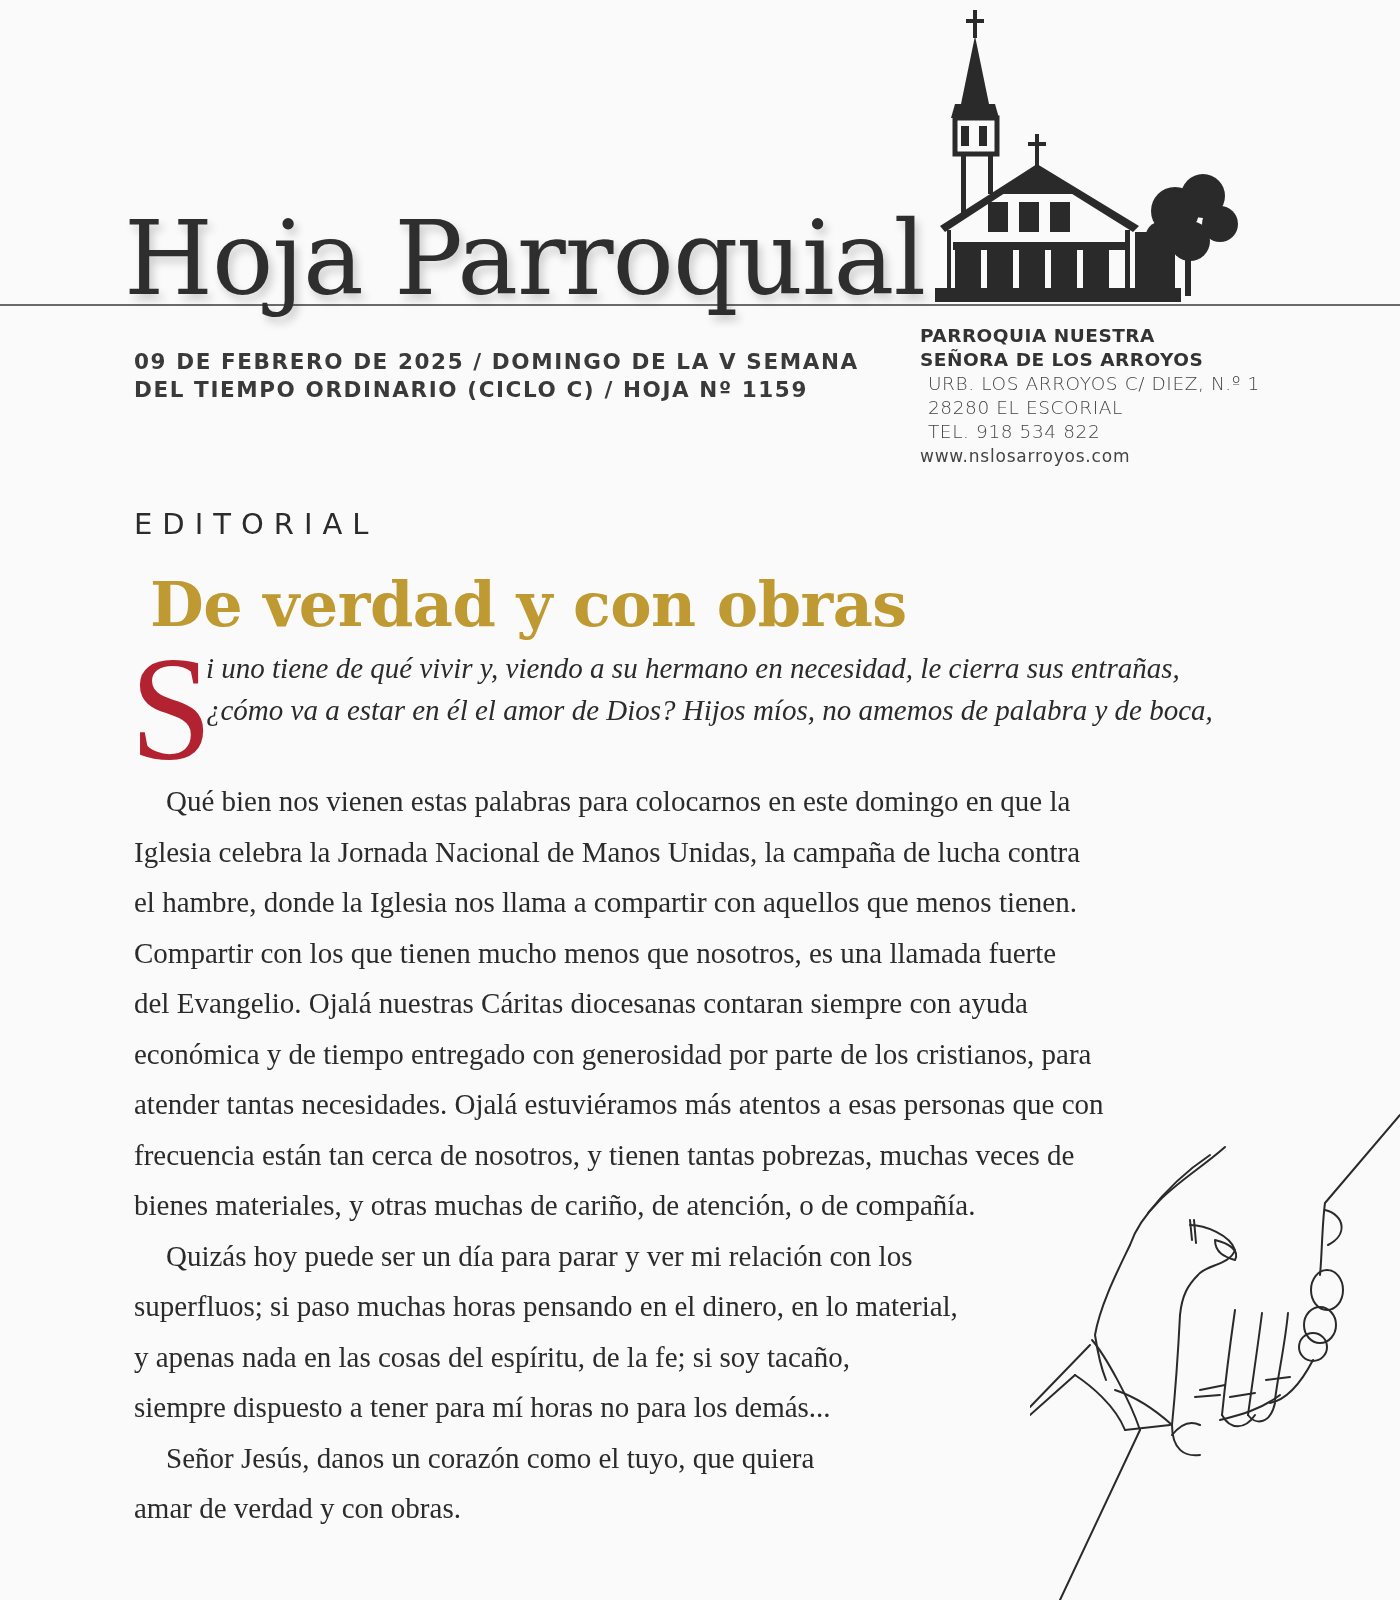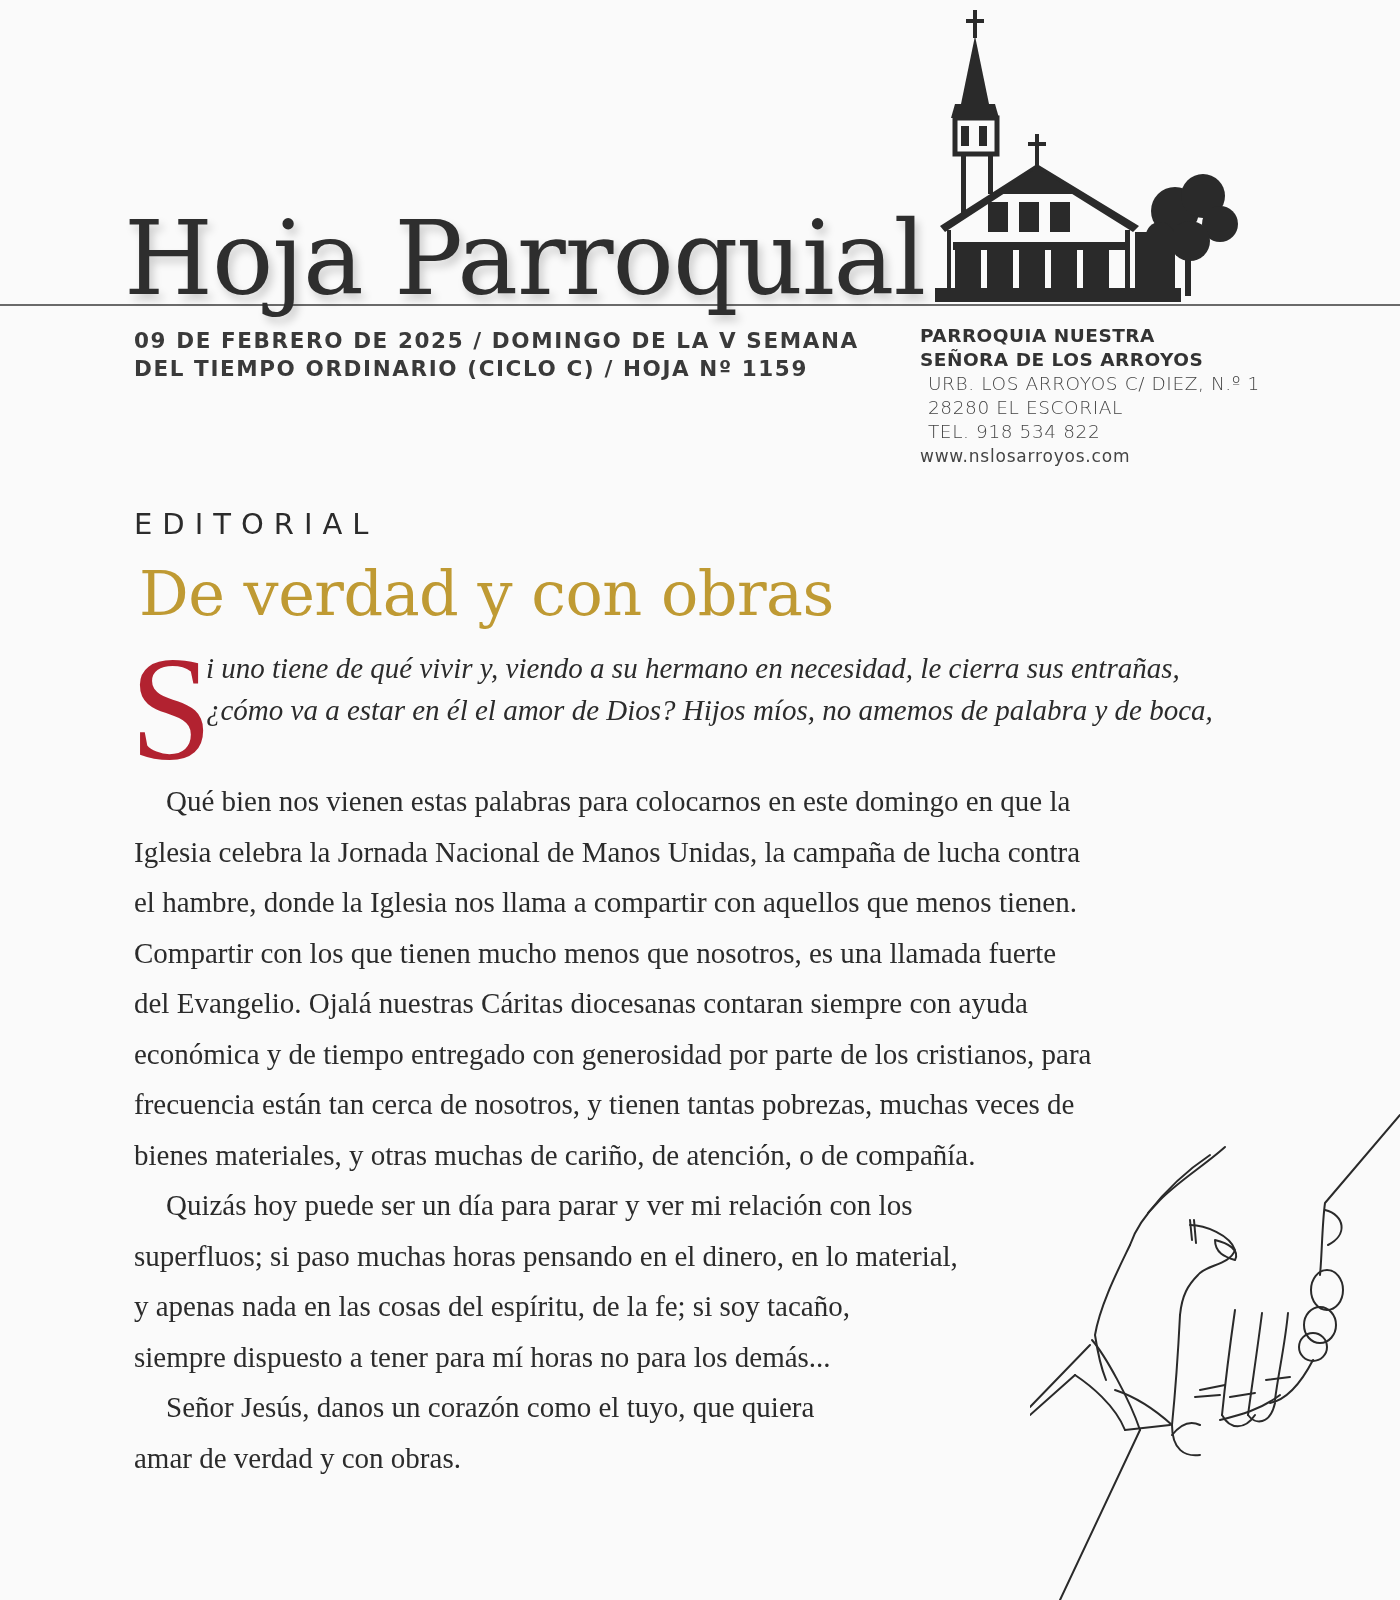--- a/index.html
+++ b/index.html
@@ -28,21 +28,21 @@
       letter-spacing: -1px;
       color: #2e2e2e;
       text-shadow: 4px 6px 8px rgba(0,0,0,0.18);
       font-weight: normal;
       white-space: nowrap;
       text-align: center;
     }
     .dateline {
       position: absolute;
       left: 134px;
-      top: 327px;
+      top: 348px;
       font-family: "DejaVu Sans", "Liberation Sans", sans-serif;
       font-weight: bold;
       font-size: 21.5px;
       letter-spacing: 1.6px;
       line-height: 28px;
       color: #3a3a3a;
     }
     .dateline div { white-space: nowrap; }
     .church-logo {
       position: absolute;
@@ -202,36 +202,37 @@
   <div class="parish-name">PARROQUIA NUESTRA</div>
   <div class="parish-name">SEÑORA DE LOS ARROYOS</div>
   <div class="parish-line">URB. LOS ARROYOS C/ DIEZ, N.º 1</div>
   <div class="parish-line">28280 EL ESCORIAL</div>
   <div class="parish-line">TEL. 918 534 822</div>
   <div class="parish-web">www.nslosarroyos.com</div>
 </div>
 
 <div class="section-label">EDITORIAL</div>
 
-<h1 class="article-title" style="margin:5px;font-weight:normal;">De verdad y con obras</h1>
+<h1 class="article-title" style="margin:16px;font-weight:bold;">De verdad y con obras</h1>
 
 <div class="article-body">
   <div class="quote">
     <span class="drop-cap">S</span>
     <span class="line">i uno tiene de qué vivir y, viendo a su hermano en necesidad, le cierra sus entrañas,</span>
     <span class="line">¿cómo va a estar en él el amor de Dios? Hijos míos, no amemos de palabra y de boca,</span>
   </div>
 
   <div class="para">
     <span class="line indent">Qué bien nos vienen estas palabras para colocarnos en este domingo en que la</span>
     <span class="line">Iglesia celebra la Jornada Nacional de Manos Unidas, la campaña de lucha contra</span>
     <span class="line">el hambre, donde la Iglesia nos llama a compartir con aquellos que menos tienen.</span>
     <span class="line">Compartir con los que tienen mucho menos que nosotros, es una llamada fuerte</span>
     <span class="line">del Evangelio. Ojalá nuestras Cáritas diocesanas contaran siempre con ayuda</span>
     <span class="line">económica y de tiempo entregado con generosidad por parte de los cristianos, para</span>
+    <span class="line">atender tantas necesidades. Ojalá estuviéramos más atentos a esas personas que con</span>
     <span class="line">frecuencia están tan cerca de nosotros, y tienen tantas pobrezas, muchas veces de</span>
     <span class="line">bienes materiales, y otras muchas de cariño, de atención, o de compañía.</span>
   </div>
 
   <div class="para">
     <span class="line indent">Quizás hoy puede ser un día para parar y ver mi relación con los</span>
     <span class="line">superfluos; si paso muchas horas pensando en el dinero, en lo material,</span>
     <span class="line">y apenas nada en las cosas del espíritu, de la fe; si soy tacaño,</span>
     <span class="line">siempre dispuesto a tener para mí horas no para los demás...</span>
   </div>

